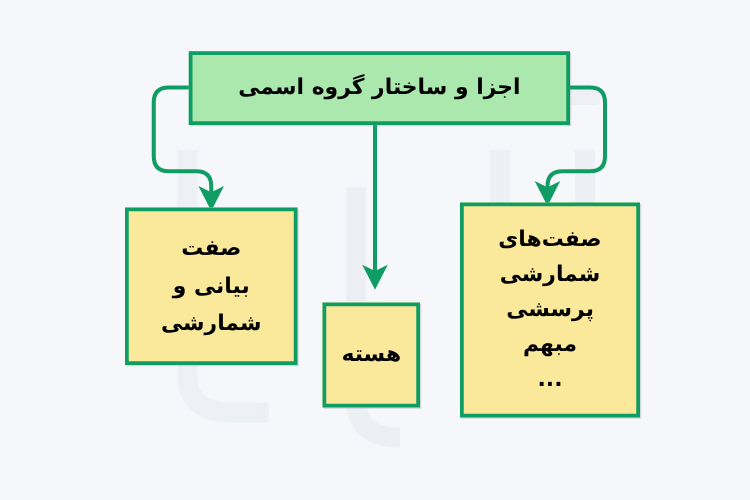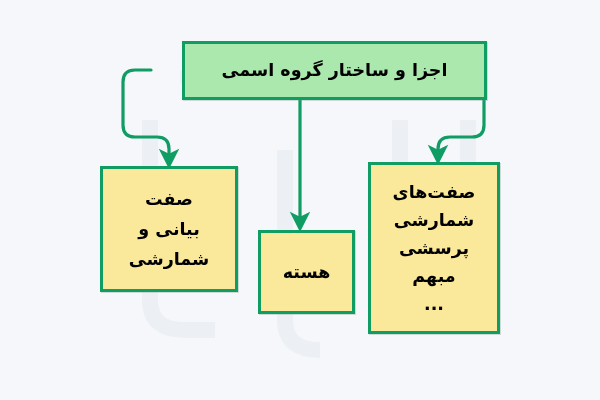--- a/index.html
+++ b/index.html
@@ -71,51 +71,50 @@
     line-height: 1.52;
     white-space: pre-line;
     letter-spacing: 0;
   }
 
   #node-root {
     left: 151px;
     top: 41px;
     width: 305px;
     height: 59px;
-    margin-left: 31px;
   }
   #node-root .node-label {
     font-size: 17.5px;
   }
 
   #node-left {
     left: 100px;
     top: 166px;
     width: 138px;
     height: 126px;
   }
   #node-left .node-label {
     font-size: 17.5px;
     line-height: 1.72;
   }
 
   #node-center {
     left: 258px;
-    top: 230px;
-    width: 97px;
+    top: 242px;
+    width: 78px;
     height: 84px;
   }
   #node-center .node-label {
     font-size: 17.5px;
   }
 
   #node-right {
     left: 368px;
     top: 162px;
-    width: 132px;
+    width: 144px;
     height: 172px;
   }
   #node-right .node-label {
     font-size: 17.5px;
     line-height: 1.60;
   }
 </style>
 </head>
 <body>
 

